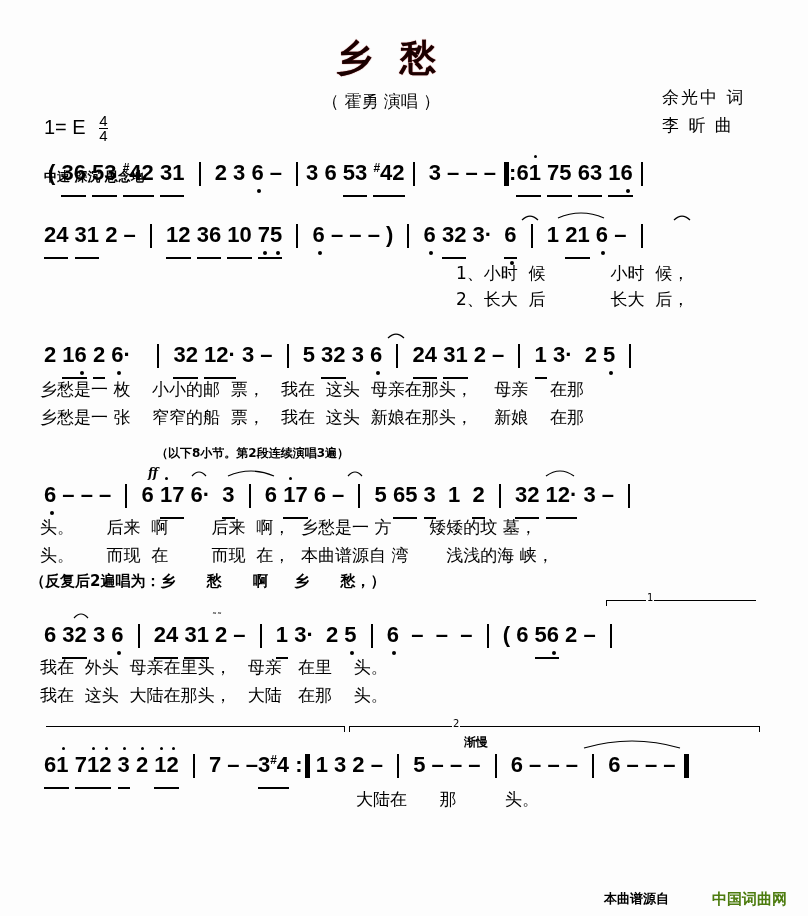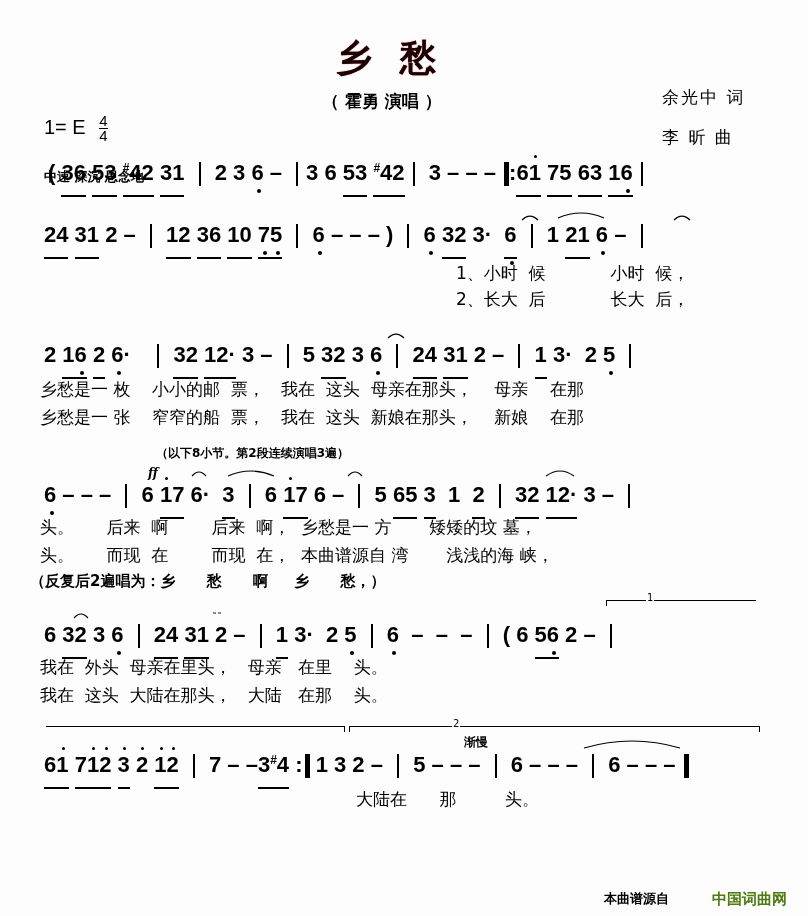--- a/index.html
+++ b/index.html
@@ -6,21 +6,21 @@
   body{width:808px;height:916px;position:relative;overflow:hidden;color:#000;
        font-family:"DejaVu Sans","Liberation Sans",sans-serif;}
   .abs{position:absolute;white-space:nowrap;}
   .title{font-size:36px;font-weight:bold;color:#1a0000;letter-spacing:28px;
          text-shadow:0 0 1px #8b1010;font-family:"DejaVu Sans",sans-serif;}
   .key{font-size:20px;font-family:"Liberation Sans",sans-serif;margin-top:26px;}
   .frac{display:inline-block;vertical-align:middle;text-align:center;font-size:15px;line-height:14px;margin-left:8px;}
   .frac span{display:block;}
   .frac .num{border-bottom:1.5px solid #000;}
   .tempo{font-size:13px;font-weight:bold;}
-  .singer{font-size:17px;font-weight:bold;}
+  .singer{font-size:17px;font-weight:normal;}
   .credit{font-size:17px;letter-spacing:2px;}
   .staff{font-family:"Liberation Sans",sans-serif;font-weight:bold;font-size:22px;}
   .lyric{font-family:"DejaVu Sans",sans-serif;font-size:17px;}
   .note-text{font-size:12px;font-weight:bold;}
   .u{border-bottom:2px solid #000;padding-bottom:10px;}
   .bar{display:inline-block;width:2px;height:24px;background:#000;vertical-align:middle;margin:0 8px;}
   .dbl{display:inline-block;width:2px;height:24px;background:#000;border-left:3px solid #000;margin-left:2px;vertical-align:middle;}
   .dotb{position:relative;}
   .dotb::after{content:"";position:absolute;left:45%;bottom:-8px;width:4px;height:4px;background:#000;border-radius:50%;}
   .dott{position:relative;}
@@ -37,21 +37,21 @@
 <div class="abs key" style="left:44px;top:88px;">
   <span>1= E</span>
   <span class="frac">
     <span class="num">4</span>
     <span>4</span>
   </span>
 </div>
 <div class="abs tempo" style="left:44px;top:124px;margin-top:44px;">中速  深沉  思念地</div>
 <div class="abs singer" style="left:322px;top:90px;">（ 霍勇 演唱 ）</div>
 <div class="abs credit" style="left:662px;top:86px;">余光中 词</div>
-<div class="abs credit" style="left:662px;top:114px;margin-top:12px;">李  昕 曲</div>
+<div class="abs credit" style="left:662px;top:114px;">李  昕 曲</div>
 
 <div class="abs staff" style="left:48px;top:160px;">
   <span>( </span><span class="u">36</span> <span class="u">53</span> <span class="u"><sup style="font-size:12px">#</sup>42</span> <span class="u">31</span>
   <span class="bar"></span>
   2 3 <span class="dotb">6</span> –
   <span class="bar"></span>3 6 <span class="u">53</span> <span class="u"><sup style="font-size:12px">#</sup>42</span><span class="bar"></span>
   3 – – – <span class="dbl"></span><span>:</span><span class="u">6<span class="dott">1</span></span> <span class="u">75</span> <span class="u">63</span> <span class="u">1<span class="dotb">6</span></span><span class="bar"></span>
 </div>
 
 <div class="abs staff" style="left:44px;top:222px;">

